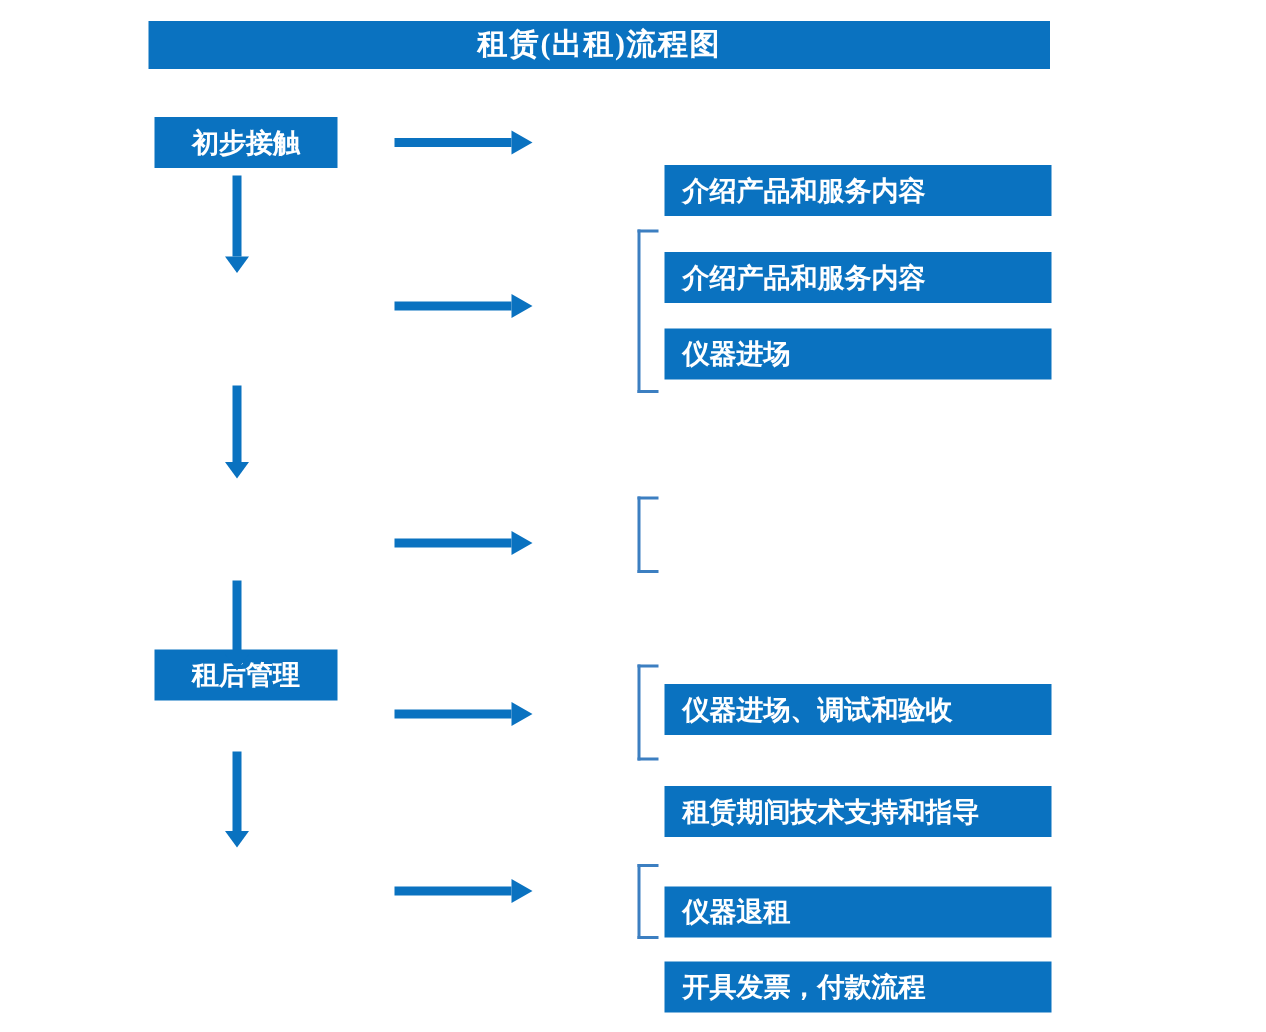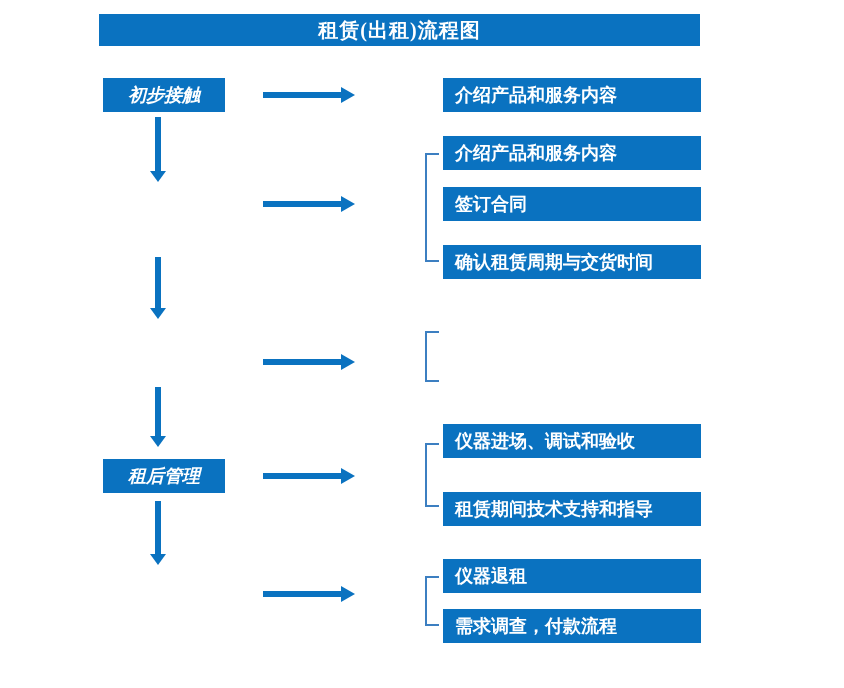--- a/index.html
+++ b/index.html
@@ -18,22 +18,22 @@
     position:absolute;left:99px;top:14px;width:601px;height:32px;
     background:var(--primary);color:var(--text-on-primary);
     font-size:20px;font-weight:bold;text-align:center;line-height:32px;
     letter-spacing:1px;
   }
   .box{
     position:absolute;background:var(--primary);color:var(--text-on-primary);
     font-weight:bold;font-size:18px;height:34px;line-height:34px;
     box-sizing:border-box;
   }
-  .lbox{left:103px;width:122px;text-align:center;font-style:italic;}
-  .rbox{left:443px;width:258px;padding-left:12px;text-align:left;}
+  .lbox{left:103px;width:122px;text-align:center;}
+  .rbox{left:443px;width:258px;padding-left:12px;text-align:left;margin-top:32px;}
   .harrow{position:absolute;left:263px;width:92px;height:16px;}
   .harrow .stem{position:absolute;left:0;top:5px;width:78px;height:6px;background:var(--primary);}
   .harrow .head{position:absolute;right:0;top:0;width:0;height:0;
     border-left:14px solid var(--primary);border-top:8px solid transparent;border-bottom:8px solid transparent;}
   .varrow{position:absolute;left:150px;width:16px;}
   .varrow .stem{position:absolute;left:5px;top:0;width:6px;height:calc(100% - 11px);background:var(--primary);}
   .varrow .head{position:absolute;left:0;bottom:0;width:0;height:0;
     border-top:11px solid var(--primary);border-left:8px solid transparent;border-right:8px solid transparent;}
   .bracket{
     position:absolute;left:425px;width:14px;
@@ -41,21 +41,21 @@
   }
 </style>
 </head>
 <body>
 
 <div class="canvas">
 
   <div class="title">租赁(出租)流程图</div>
 
   <div class="box lbox" style="top:78px">初步接触</div>
-  <div class="box lbox" style="top:459px">租后管理</div>
+  <div class="box lbox" style="top:433px">租后管理</div>
 
   <div class="varrow" style="top:117px;height:65px">
     <div class="stem"></div>
     <div class="head"></div>
   </div>
   <div class="varrow" style="top:257px;height:62px">
     <div class="stem"></div>
     <div class="head"></div>
   </div>
   <div class="varrow" style="top:387px;height:60px">
@@ -89,23 +89,22 @@
   </div>
 
   <div class="bracket" style="top:153px;height:109px"></div>
   <div class="bracket" style="top:331px;height:51px"></div>
   <div class="bracket" style="top:443px;height:64px"></div>
   <div class="bracket" style="top:576px;height:50px"></div>
 
   <div class="box rbox" style="top:78px">介绍产品和服务内容</div>
 
   <div class="box rbox" style="top:136px">介绍产品和服务内容</div>
-  <div class="box rbox" style="top:187px">签订合同</div>
-  <div class="box rbox" style="top:245px">确认租赁周期与交货时间</div>
+  <div class="box rbox" style="top:187px">仪器进场</div>
 
 
   <div class="box rbox" style="top:424px">仪器进场、调试和验收</div>
   <div class="box rbox" style="top:492px">租赁期间技术支持和指导</div>
 
   <div class="box rbox" style="top:559px">仪器退租</div>
-  <div class="box rbox" style="top:609px">需求调查，付款流程</div>
+  <div class="box rbox" style="top:609px">开具发票，付款流程</div>
 
 </div>
 
 </body></html>

